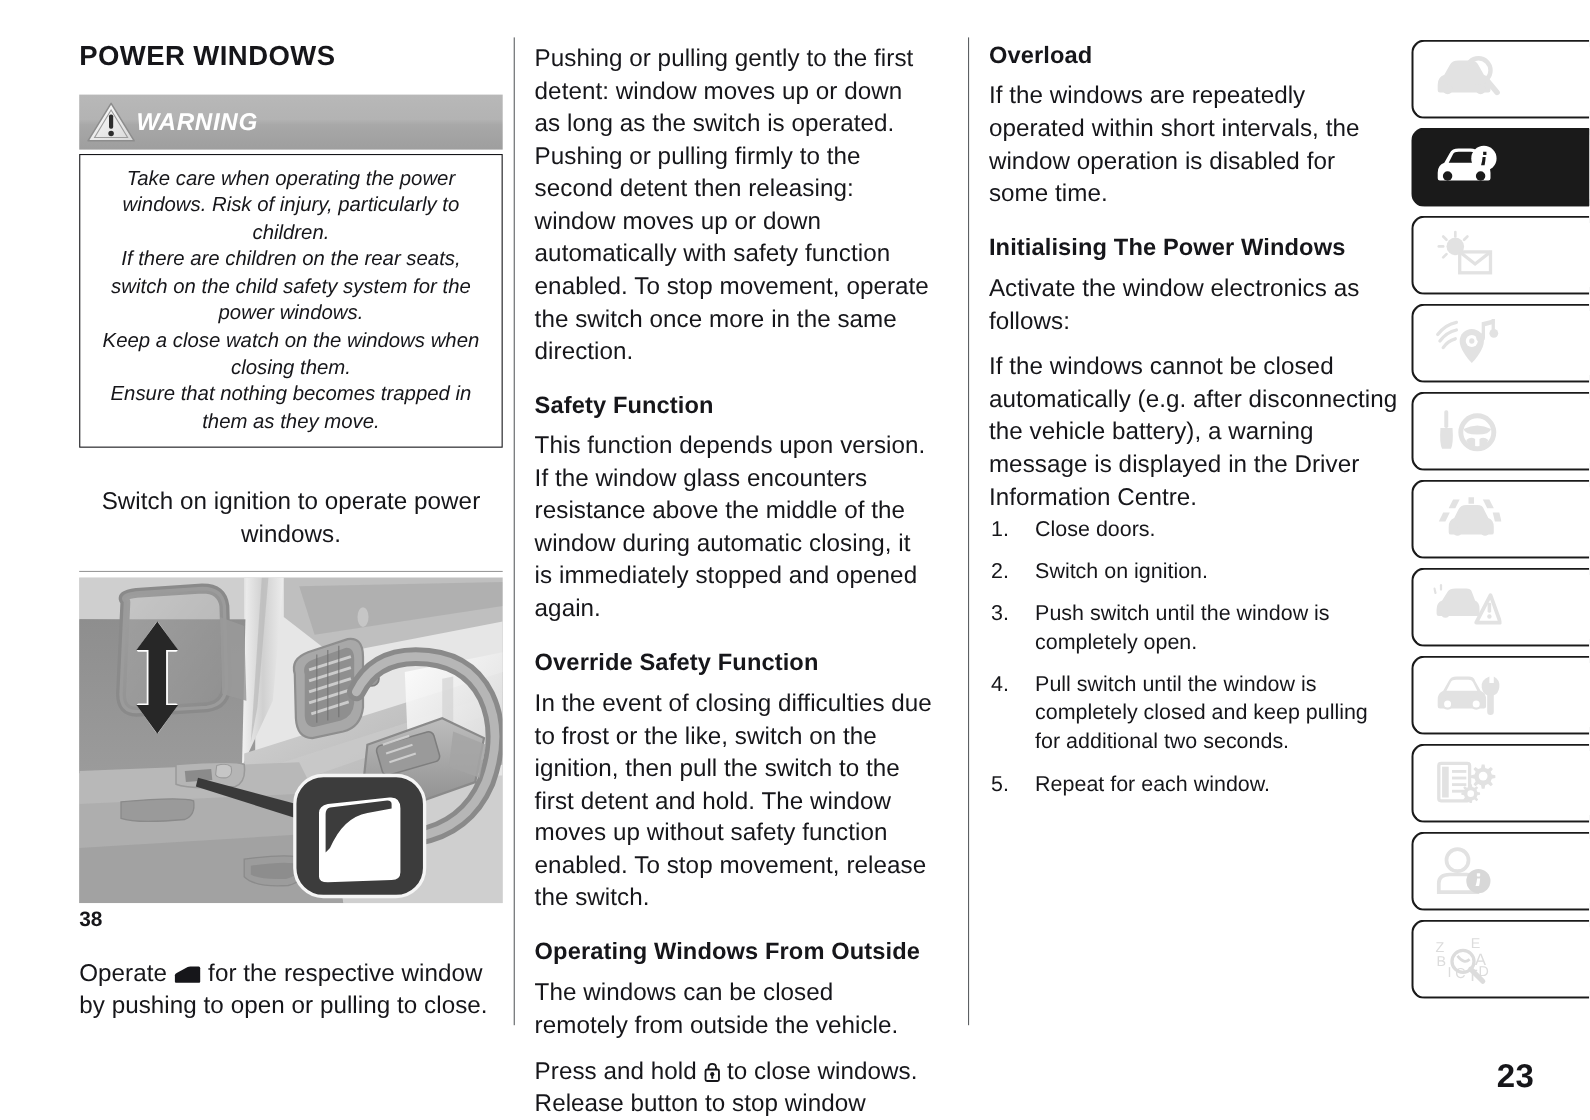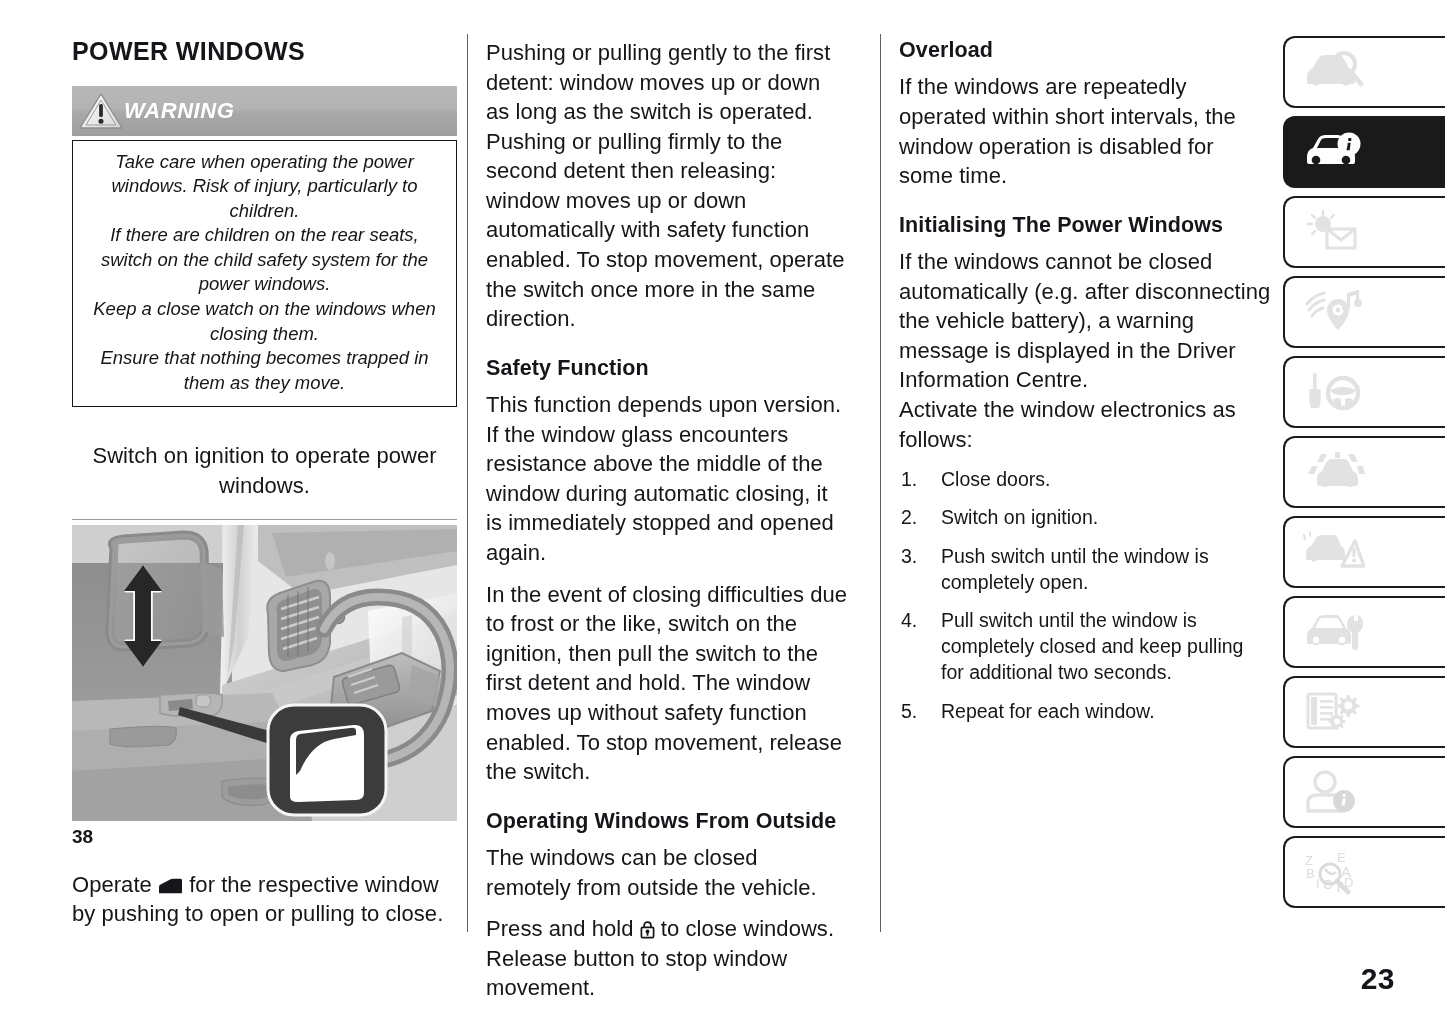--- a/index.html
+++ b/index.html
@@ -271,20 +271,21 @@
       <span>for the respective window by pushing to open or pulling to close.</span>
     </p>
   </div>
 
   <div class="col" id="col2">
     <p class="body">Pushing or pulling gently to the first detent: window moves up or down as long as the switch is operated. Pushing or pulling firmly to the second detent then releasing: window moves up or down automatically with safety function enabled. To stop movement, operate the switch once more in the same direction.</p>
 
     <h2 class="sec">Safety Function</h2>
     <p class="body">This function depends upon version. If the window glass encounters resistance above the middle of the window during automatic closing, it is immediately stopped and opened again.</p>
 
+    <h2 class="sec">Override Safety Function</h2>
     <p class="body">In the event of closing difficulties due to frost or the like, switch on the ignition, then pull the switch to the first detent and hold. The window moves up without safety function enabled. To stop movement, release the switch.</p>
 
     <h2 class="sec">Operating Windows From Outside</h2>
     <p class="body">The windows can be closed remotely from outside the vehicle.</p>
 
     <p class="body">
       <span>Press and hold</span>
       <span class="gly gly-lock">
         <svg viewBox="0 0 15 19" width="15" height="19" aria-hidden="true">
           <path d="M4.1 7.5 L4.1 5.4 Q4.1 2.2 7.5 2.2 Q10.9 2.2 10.9 5.4 L10.9 7.5" fill="none" stroke="#16161a" stroke-width="1.7"></path>
@@ -295,22 +296,22 @@
       </span>
       <span>to close windows. Release button to stop window movement.</span>
     </p>
   </div>
 
   <div class="col" id="col3">
     <h2 class="sec">Overload</h2>
     <p class="body">If the windows are repeatedly operated within short intervals, the window operation is disabled for some time.</p>
 
     <h2 class="sec">Initialising The Power Windows</h2>
+    <p class="body">Activate the window electronics as follows:</p>
     <p class="body tight">If the windows cannot be closed automatically (e.g. after disconnecting the vehicle battery), a warning message is displayed in the Driver Information Centre.</p>
-    <p class="body">Activate the window electronics as follows:</p>
 
     <ol class="steps">
       <li><span class="num">1.</span><span>Close doors.</span></li>
       <li><span class="num">2.</span><span>Switch on ignition.</span></li>
       <li><span class="num">3.</span><span>Push switch until the window is completely open.</span></li>
       <li><span class="num">4.</span><span>Pull switch until the window is completely closed and keep pulling for additional two seconds.</span></li>
       <li><span class="num">5.</span><span>Repeat for each window.</span></li>
     </ol>
   </div>
 

